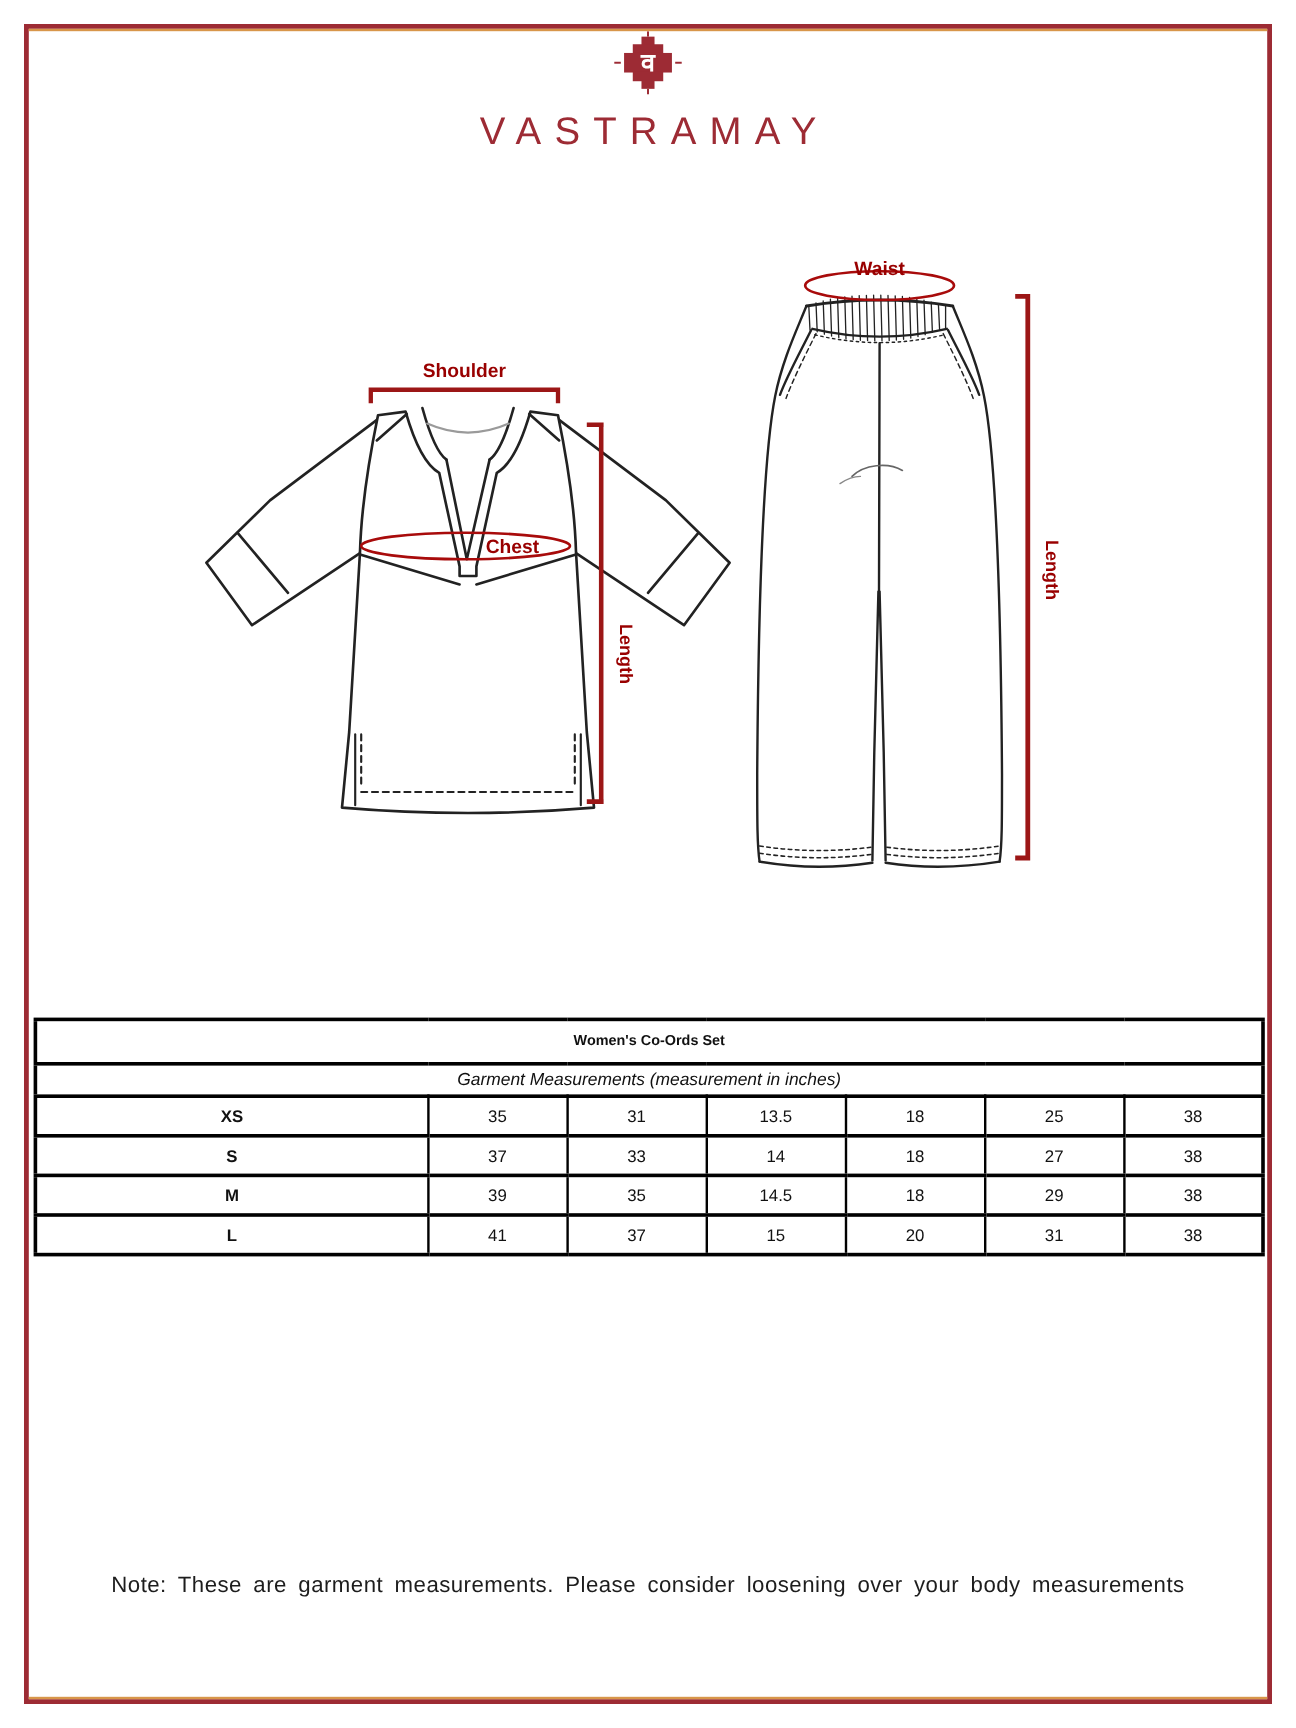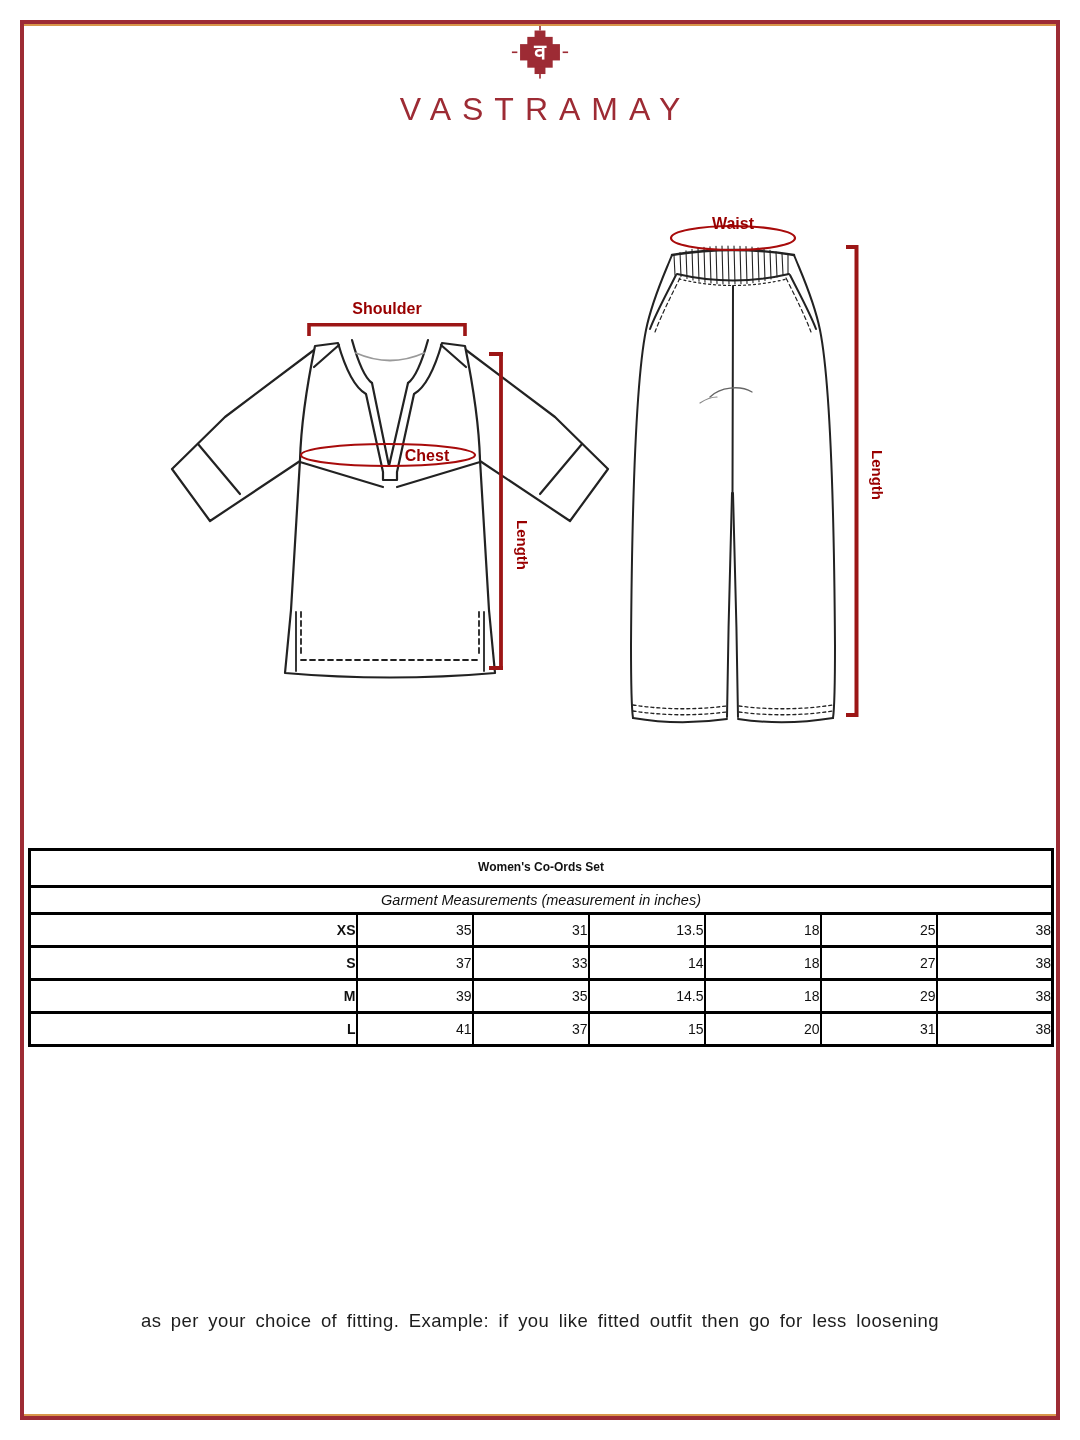--- a/index.html
+++ b/index.html
@@ -19,21 +19,21 @@
   .brand-name{margin-top:7px;font-size:32px;font-weight:400;letter-spacing:11px;text-indent:11px;color:var(--maroon);}
 
   .kurta-svg{position:absolute;left:150px;top:290px;}
   .pants-svg{position:absolute;left:600px;top:195px;}
 
   .size-table{position:absolute;left:28px;top:848px;width:1026px;border-collapse:collapse;table-layout:fixed;}
   .size-table th,.size-table td{border:2px solid #000;text-align:center;vertical-align:middle;padding:0;line-height:1.15;}
   .size-table .t-row td{border-bottom-width:3px;border-top-width:3px;height:37px;font-size:12px;font-weight:bold;}
   .size-table .s-row td{border-bottom-width:3px;height:27px;font-size:14.5px;font-style:italic;}
   .size-table .h-row th{border-bottom-width:3px;height:49px;font-size:15px;font-weight:bold;}
-  .size-table .d-row td{border-bottom-width:3px;height:33px;font-size:14px;text-align:right;}
+  .size-table .d-row td{border-bottom-width:3px;height:33px;font-size:14px;}
   .size-table .d-row td.size-cell{font-weight:bold;}
   .size-table{border:3px solid #000;}
   col.c-size{width:327px;} col.c-n{width:116px;}
 
   .note{position:absolute;left:40px;top:1302px;width:1000px;text-align:center;
         font-size:18.5px;line-height:37px;color:#1d1d1d;letter-spacing:0.4px;word-spacing:4px;}
 
   .measure-label{fill:var(--label_red);font-weight:bold;font-family:"Liberation Sans",sans-serif;}
 </style>
 </head>
@@ -196,15 +196,15 @@
         <td>37</td>
         <td>15</td>
         <td>20</td>
         <td>31</td>
         <td>38</td>
       </tr>
     </tbody>
   </table>
 
   <div class="note">
-    <div>as per your choice of fitting. Example: if you like fitted outfit then go for less loosening</div>
+    <div>Note: These are garment measurements. Please consider loosening over your body measurements</div>
   </div>
 </div>
 
 </body></html>

